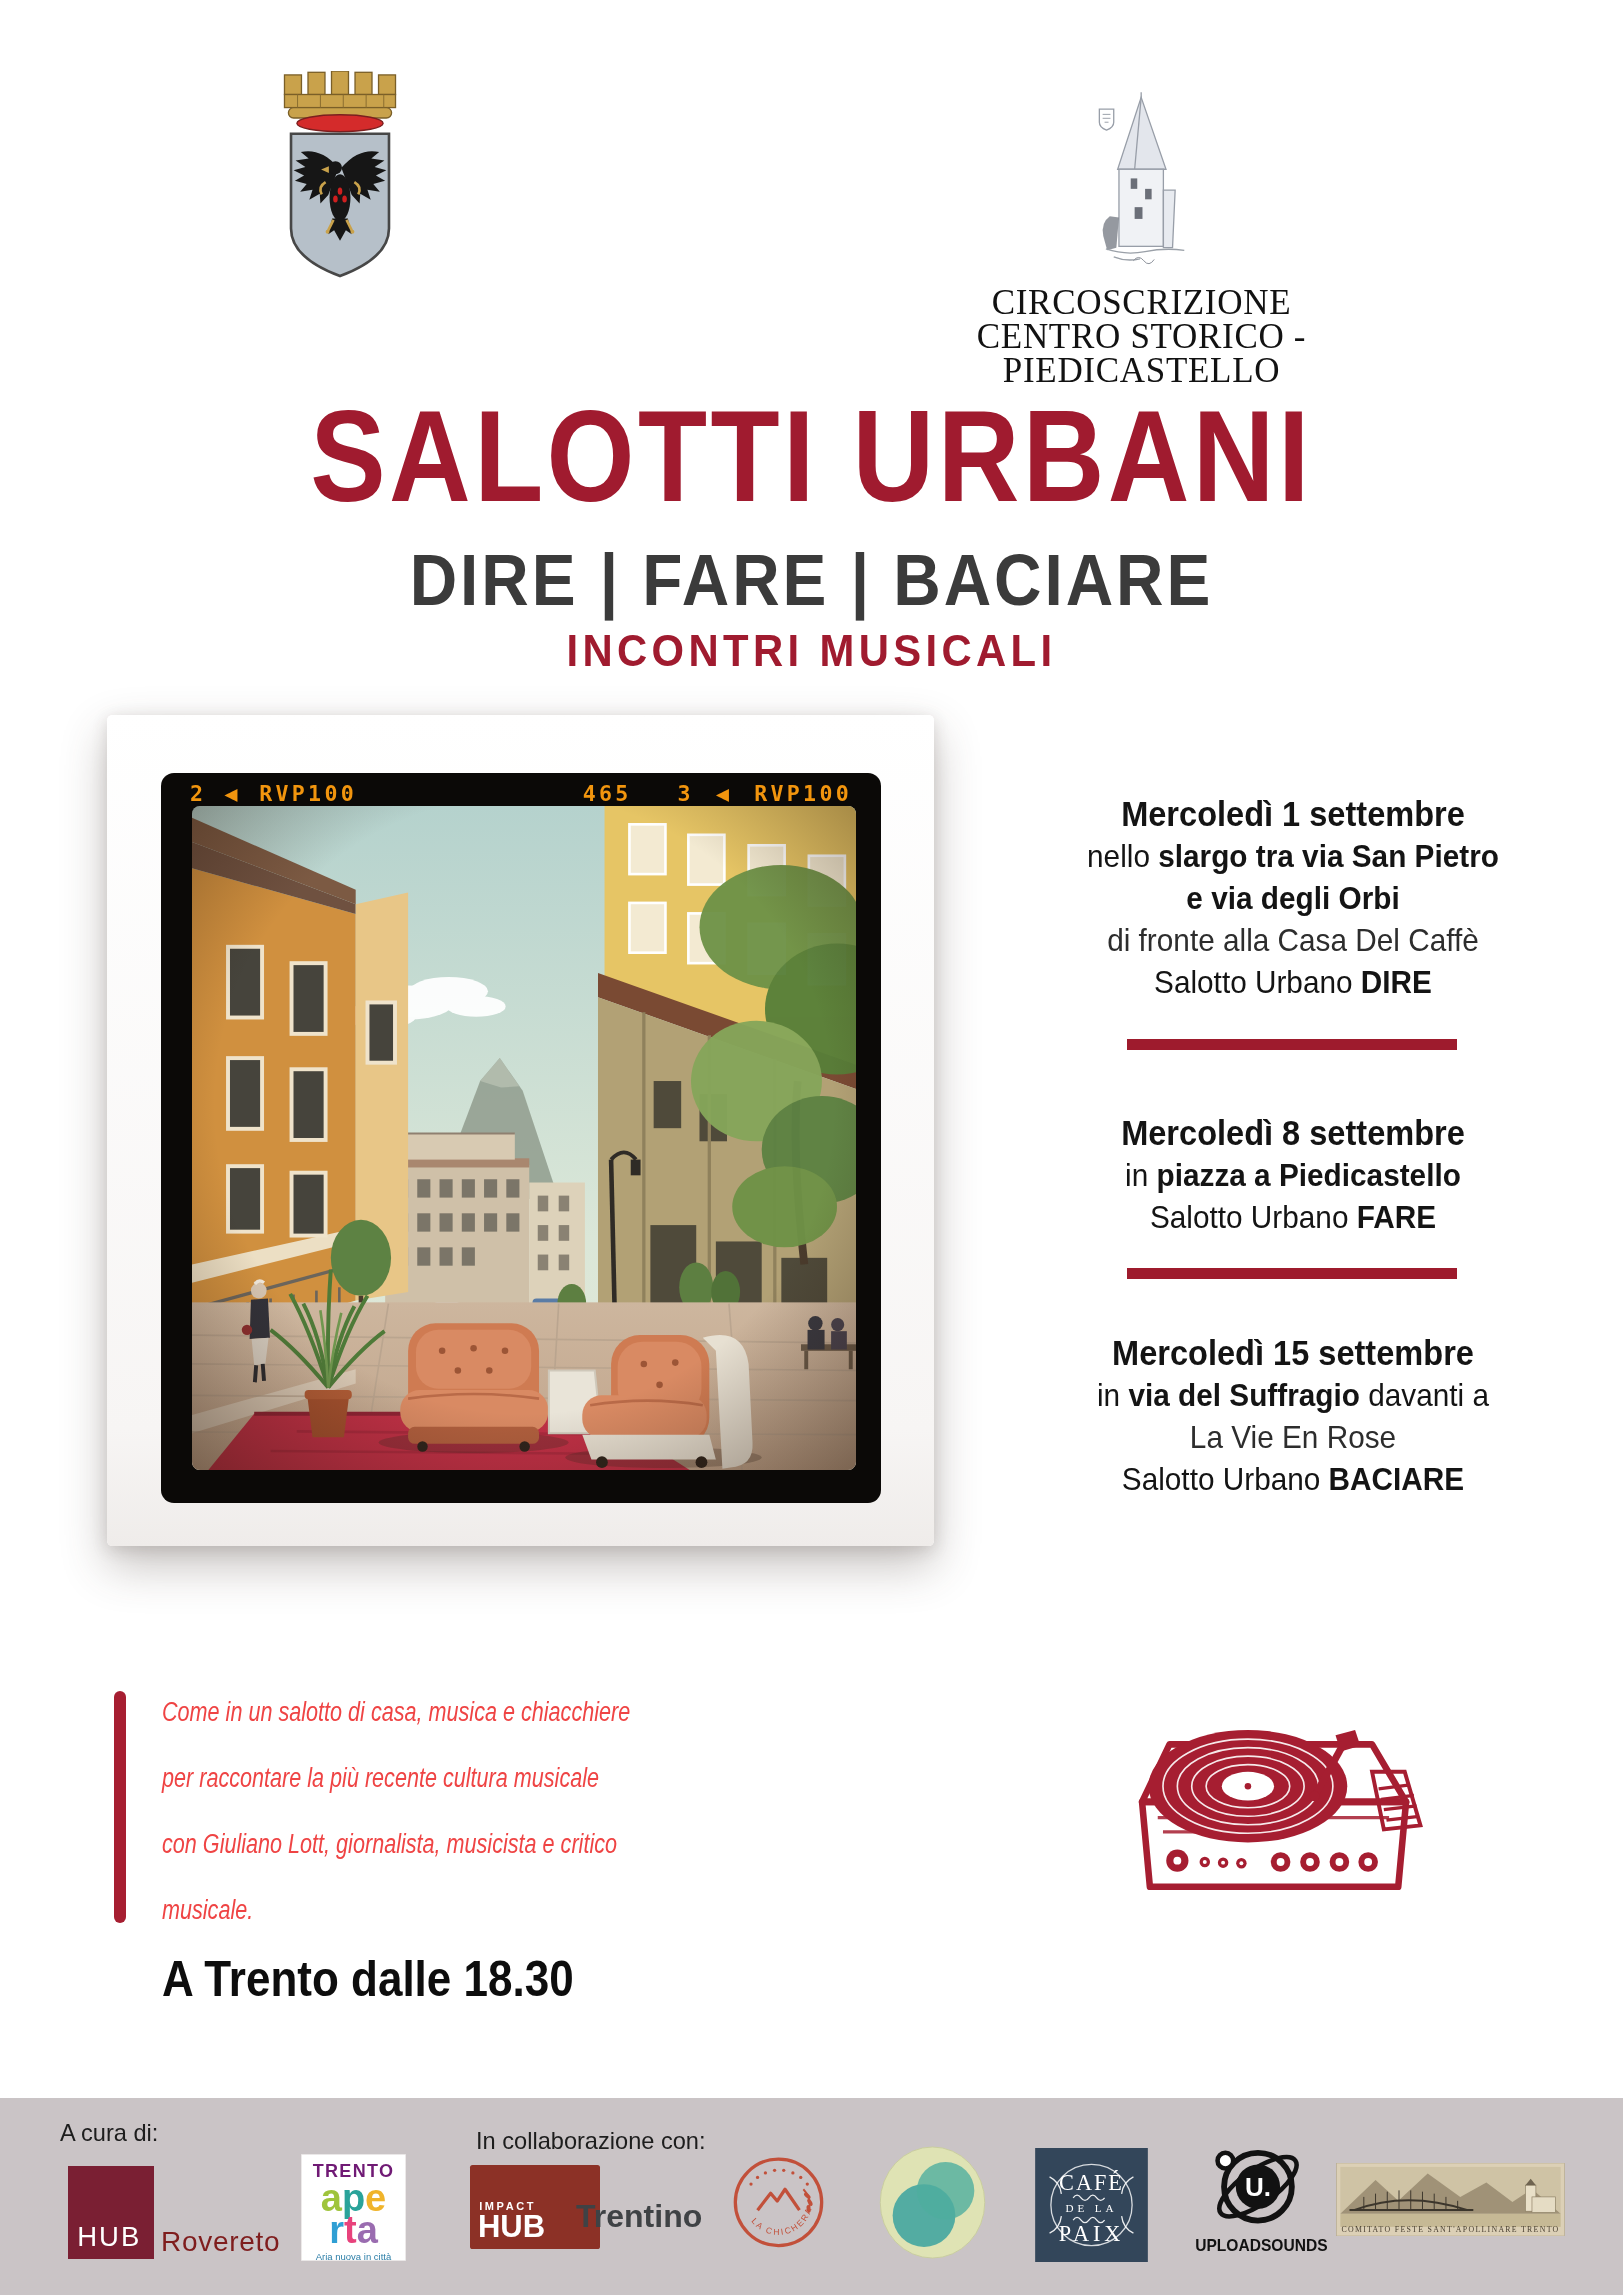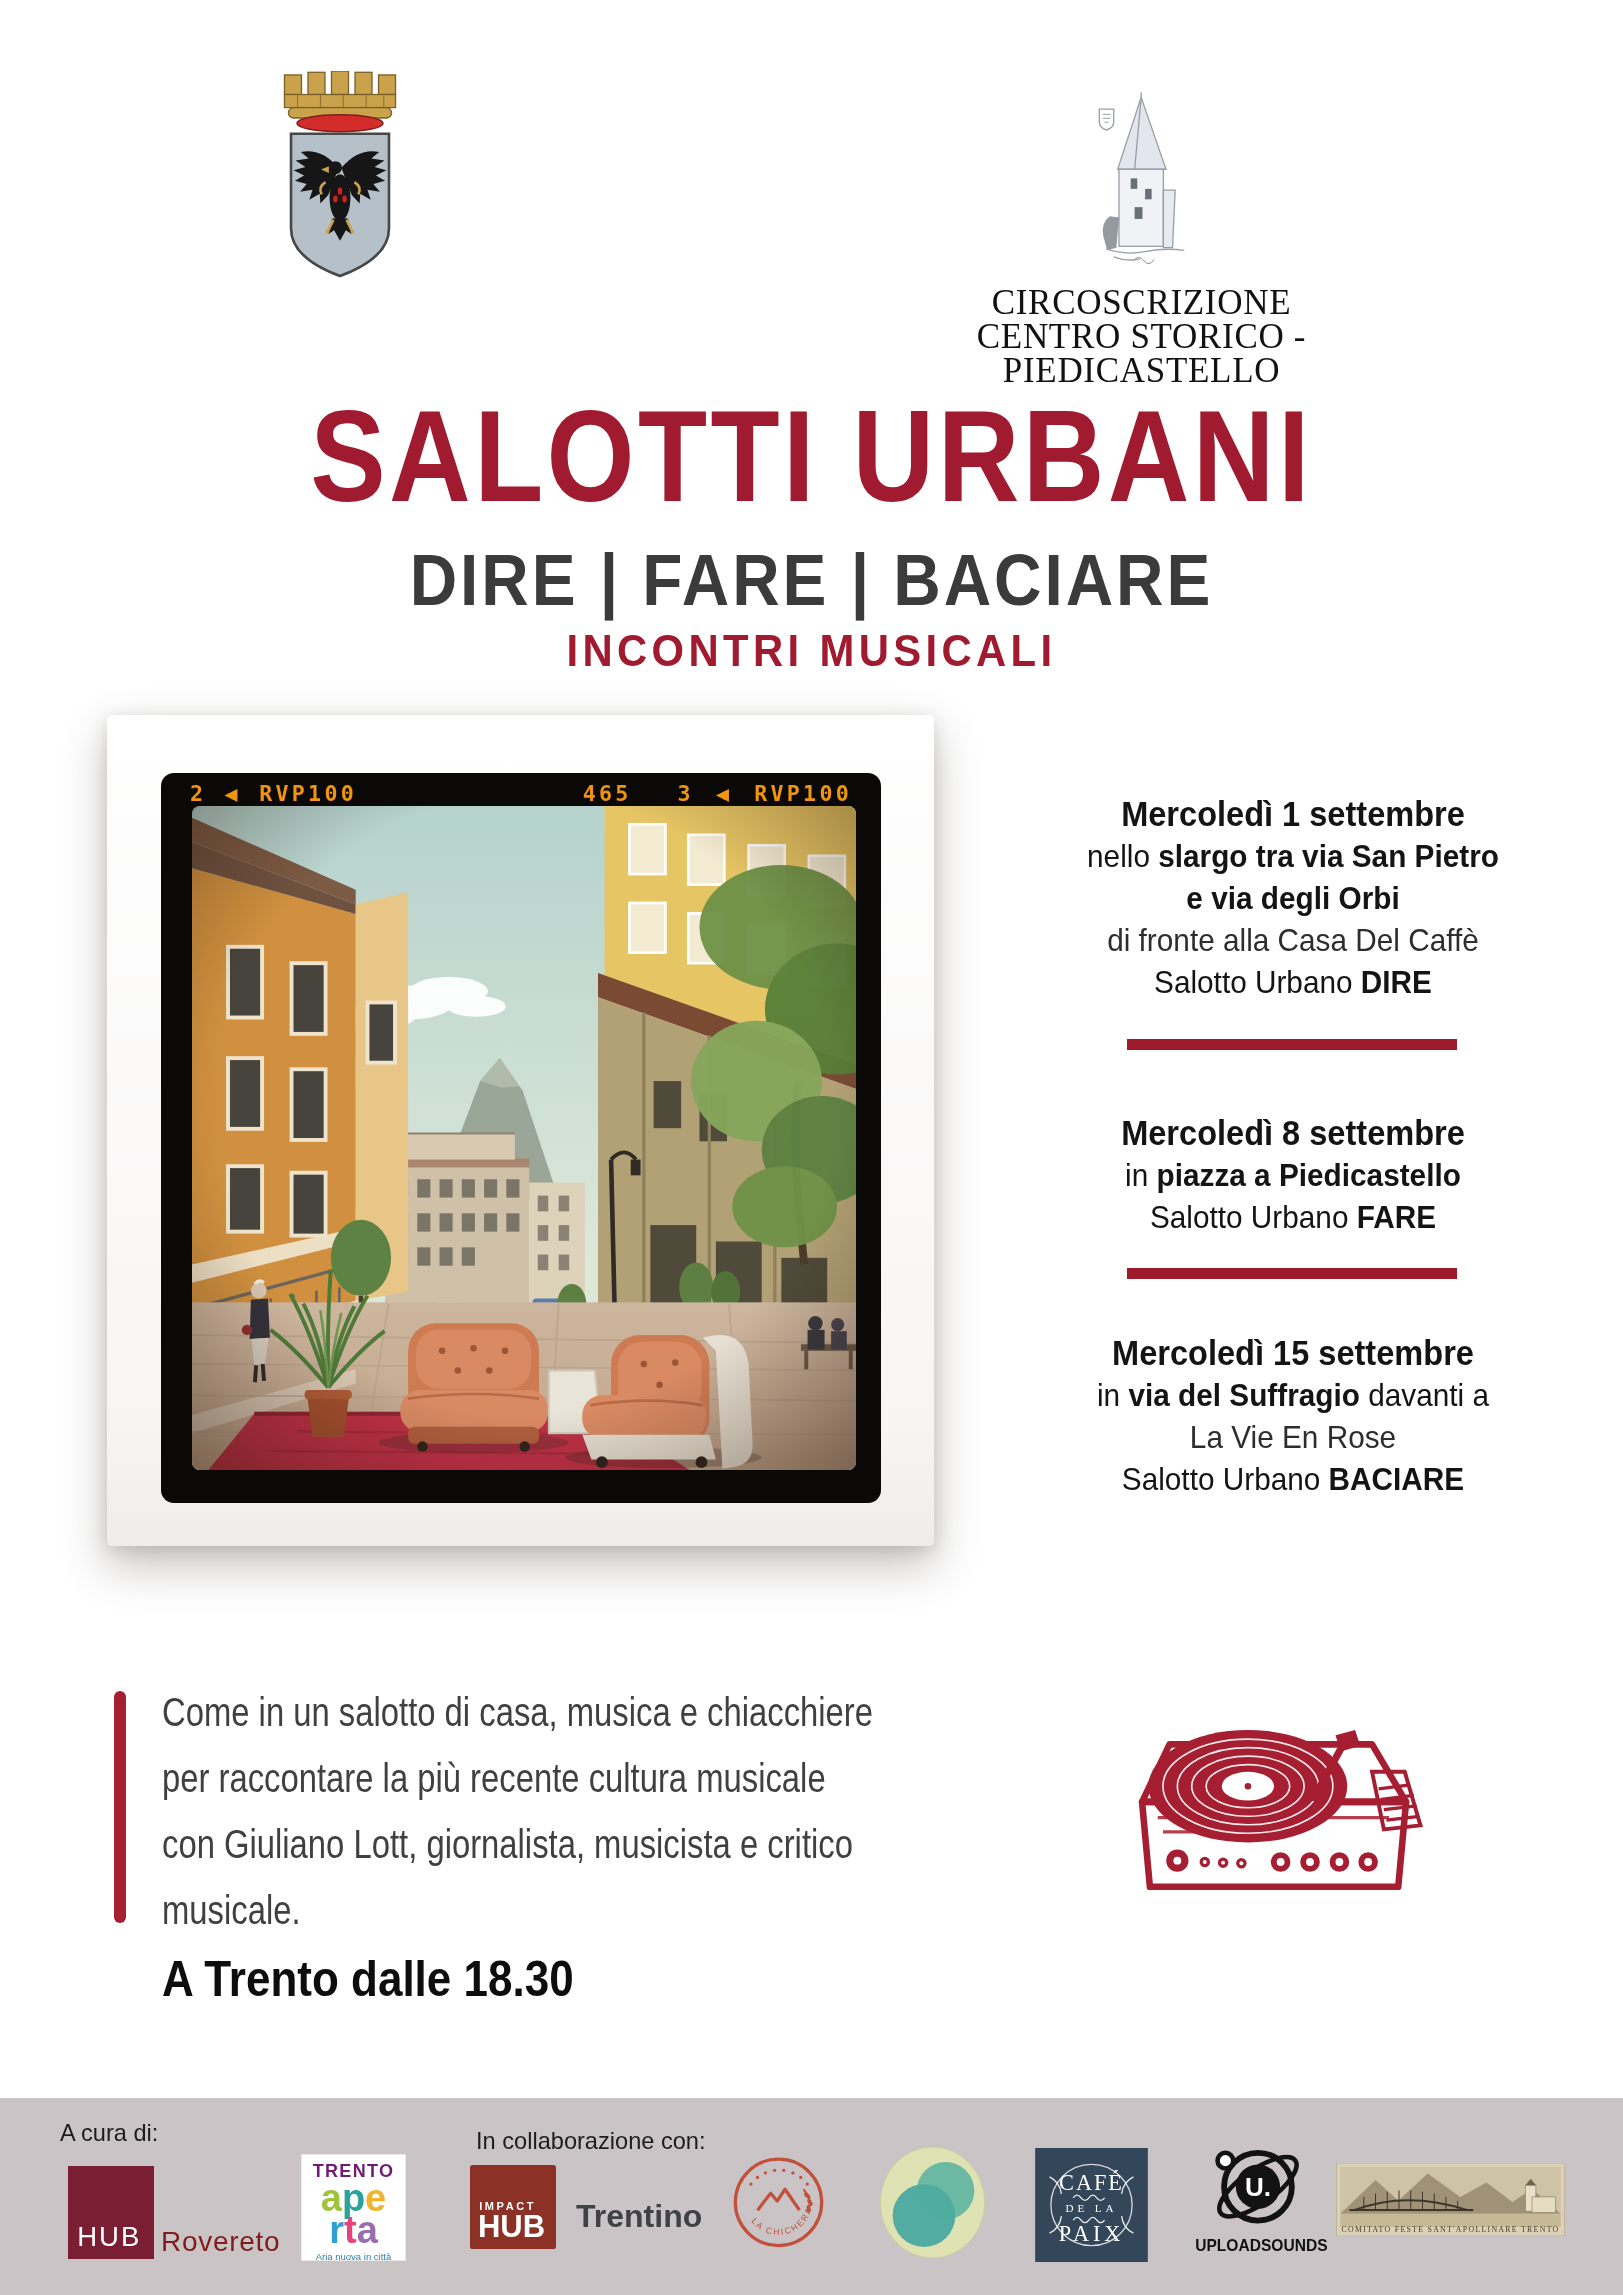--- a/index.html
+++ b/index.html
@@ -36,38 +36,38 @@
   
   .event{left:1018px;width:550px;text-align:center;color:#141414;transform:scaleX(.93);
     font-size:32px;line-height:42px;}
   .ev-title{font-size:35px;font-weight:800;}
   .b{font-weight:800;}
   .light{color:#2d2d2d;}
   .divider{left:1127px;width:330px;height:10.5px;background:#9e1b2d;}
 
   
   .quote-bar{left:114px;top:1691px;width:11.8px;height:232px;border-radius:6.5px;background:#a61e31;}
-  .quote{left:162px;top:1679px;width:982px;color:#404040;font-size:41px;}
+  .quote{left:162px;top:1679px;width:982px;color:#ef4444;font-size:27px;font-style:italic;}
   .quote div{height:66px;line-height:66px;transform:scaleX(.80);transform-origin:left center;white-space:nowrap;}
   .cta{left:162px;top:1950px;font-size:50px;font-weight:800;color:#0d0d0d;
     transform:scaleX(.88);transform-origin:left center;white-space:nowrap;}
 
   
   .footer{left:0;top:2098px;width:1623px;height:198px;background:#cac4c6;}
   .f-label{font-size:23.6px;color:#1d1d1d;}
   .hub-square{left:0;top:0;width:86px;height:93px;background:#7a1f33;}
   .hub-square span{position:absolute;left:9.2px;bottom:6.5px;color:#fff;font-size:27.5px;letter-spacing:2px;font-weight:400;}
   .hub-script{left:93px;bottom:1.3px;font-size:28px;color:#7f1d1d;font-weight:200;letter-spacing:0.7px;}
   .ta-card{left:301px;top:56px;width:105px;height:107px;background:#ffffff;text-align:center;box-shadow:0 0 0 0.7px #e4e0e0 inset;}
   .ta-top{margin-top:6.5px;font-size:18px;font-weight:800;color:#701a75;letter-spacing:1.3px;}
   .ta-row{font-size:38px;font-weight:800;line-height:32px;letter-spacing:0;}
   .ta-a1{color:#9fc43c}.ta-p{color:#2aa39a}.ta-e{color:#f0b42b}
   .ta-r{color:#2f9fd4}.ta-t{color:#e8427c}.ta-a2{color:#9a6cb0}
   .ta-cap{margin-top:5.2px;font-size:9.5px;color:#2d7fa8;}
-  .ih-square{left:0;top:0;width:86px;height:84px;background:#8c3126;border-radius:2.6px;}
+  .ih-square{left:0;top:0;width:86px;height:84px;background:#8c3126;border-radius:2.6px;padding-left:44px;}
   .ih-square .sm{position:absolute;left:9.2px;bottom:37px;color:#fff;font-size:11px;font-weight:800;letter-spacing:2.6px;}
   .ih-square .bg{position:absolute;left:7.9px;bottom:3.9px;color:#fff;font-size:31px;font-weight:800;}
   .ih-suffix{left:106px;top:33px;font-size:32px;font-weight:700;color:#3f4245;}
   .us-block{left:1192px;top:47px;width:128px;text-align:center;}
   .us-text{margin-top:2.6px;font-size:16.4px;font-weight:800;color:#111;transform:scaleX(.95);}
 </style>
 </head>
 <body>
 
 <div class="abs comune-block">

